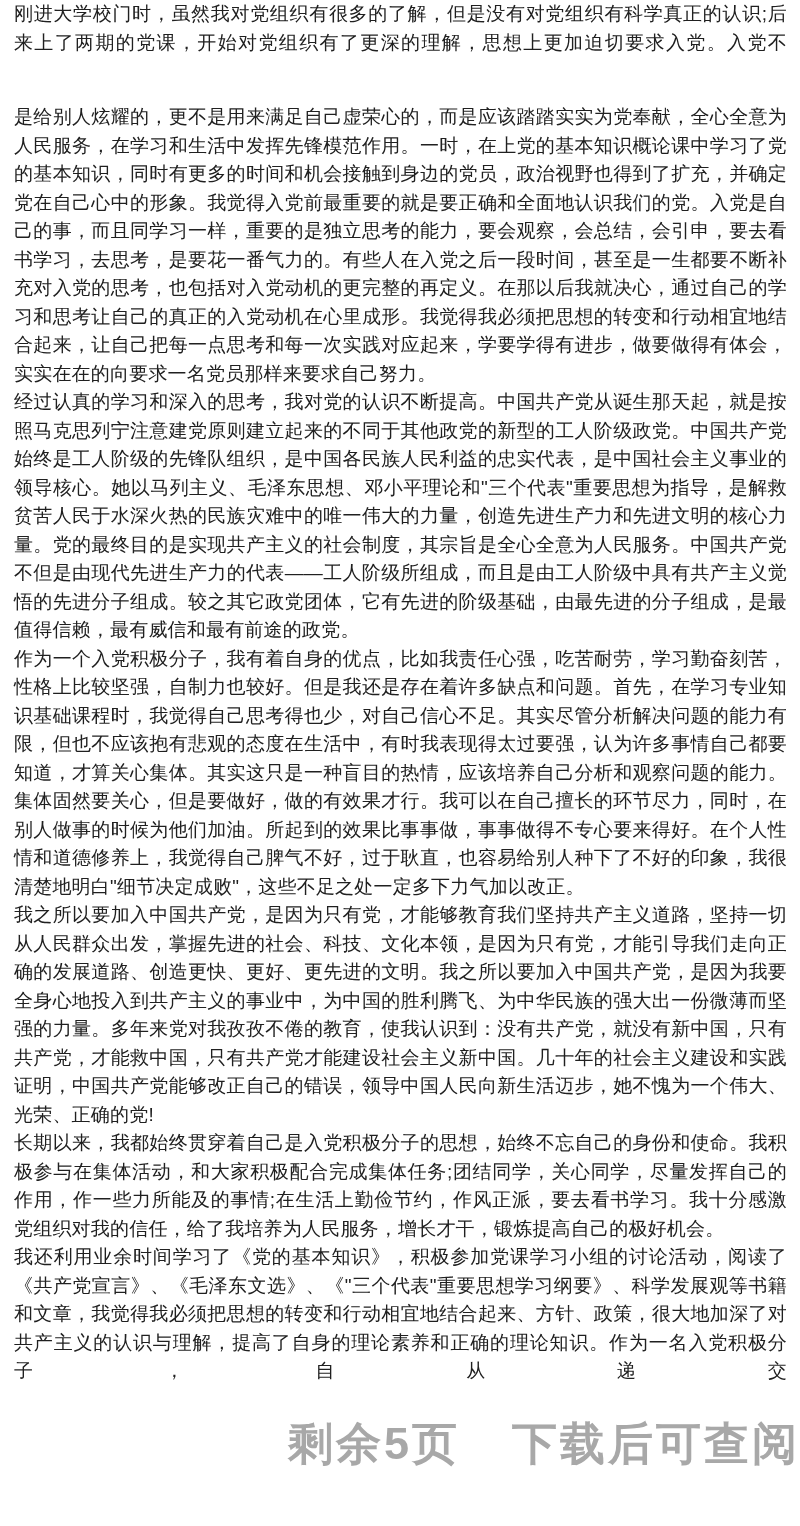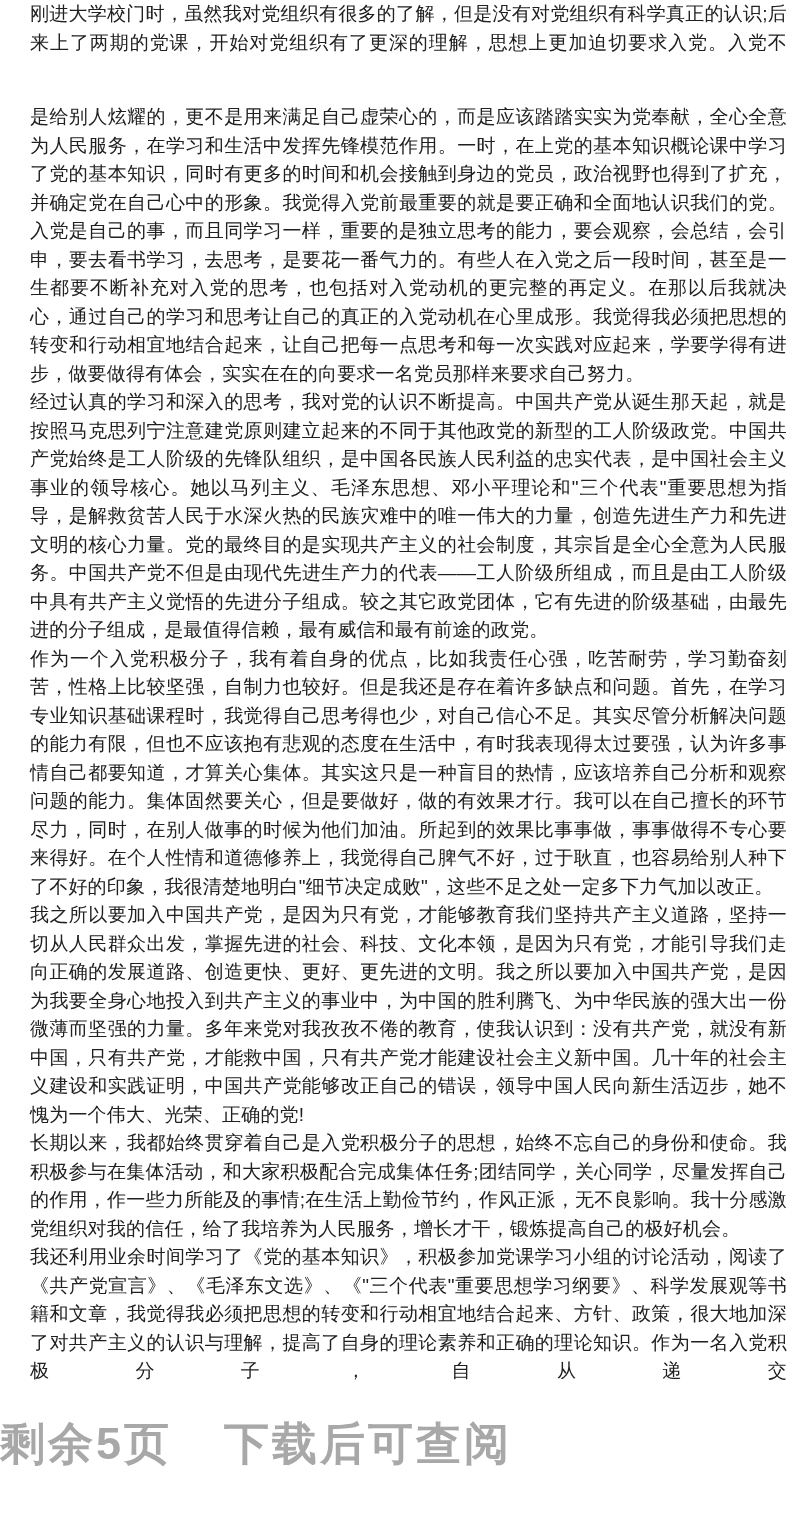--- a/index.html
+++ b/index.html
@@ -14,21 +14,21 @@
     margin: 0 auto;
     background: #ffffff;
     overflow: hidden;
     font-family: "Liberation Sans", "DejaVu Sans", sans-serif;
   }
   .doc-body {
     position: absolute;
     top: 0;
     left: 0;
     right: 0;
-    padding: 0 13px 0 30px;
+    padding: 0 13px 0 14px;
     color: #202020;
     font-size: 19px;
     line-height: 28.5px;
     text-align: justify;
     text-justify: inter-ideograph;
     letter-spacing: 0.2px;
   }
   .doc-body p {
     margin: 0;
     padding: 0;
@@ -40,21 +40,21 @@
     text-align-last: justify;
   }
   .page-gap {
     height: 46px; 
   }
   .preview-footer {
     position: absolute;
     top: 1414px;
     left: 0;
     right: 0;
-    text-align: left;
+    text-align: right;
     font-weight: bold;
     font-size: 45px;
     line-height: 60px;
     color: #a8a8a8;
     letter-spacing: 3px;
     white-space: nowrap;
   }
   .preview-footer .seg-left {
     margin-right: 52px;
   }
@@ -71,21 +71,21 @@
     <div class="page-gap"></div>
 
     <p>是给别人炫耀的，更不是用来满足自己虚荣心的，而是应该踏踏实实为党奉献，全心全意为人民服务，在学习和生活中发挥先锋模范作用。一时，在上党的基本知识概论课中学习了党的基本知识，同时有更多的时间和机会接触到身边的党员，政治视野也得到了扩充，并确定党在自己心中的形象。我觉得入党前最重要的就是要正确和全面地认识我们的党。入党是自己的事，而且同学习一样，重要的是独立思考的能力，要会观察，会总结，会引申，要去看书学习，去思考，是要花一番气力的。有些人在入党之后一段时间，甚至是一生都要不断补充对入党的思考，也包括对入党动机的更完整的再定义。在那以后我就决心，通过自己的学习和思考让自己的真正的入党动机在心里成形。我觉得我必须把思想的转变和行动相宜地结合起来，让自己把每一点思考和每一次实践对应起来，学要学得有进步，做要做得有体会，实实在在的向要求一名党员那样来要求自己努力。</p>
 
     <p>经过认真的学习和深入的思考，我对党的认识不断提高。中国共产党从诞生那天起，就是按照马克思列宁注意建党原则建立起来的不同于其他政党的新型的工人阶级政党。中国共产党始终是工人阶级的先锋队组织，是中国各民族人民利益的忠实代表，是中国社会主义事业的领导核心。她以马列主义、毛泽东思想、邓小平理论和"三个代表"重要思想为指导，是解救贫苦人民于水深火热的民族灾难中的唯一伟大的力量，创造先进生产力和先进文明的核心力量。党的最终目的是实现共产主义的社会制度，其宗旨是全心全意为人民服务。中国共产党不但是由现代先进生产力的代表——工人阶级所组成，而且是由工人阶级中具有共产主义觉悟的先进分子组成。较之其它政党团体，它有先进的阶级基础，由最先进的分子组成，是最值得信赖，最有威信和最有前途的政党。</p>
 
     <p>作为一个入党积极分子，我有着自身的优点，比如我责任心强，吃苦耐劳，学习勤奋刻苦，性格上比较坚强，自制力也较好。但是我还是存在着许多缺点和问题。首先，在学习专业知识基础课程时，我觉得自己思考得也少，对自己信心不足。其实尽管分析解决问题的能力有限，但也不应该抱有悲观的态度在生活中，有时我表现得太过要强，认为许多事情自己都要知道，才算关心集体。其实这只是一种盲目的热情，应该培养自己分析和观察问题的能力。集体固然要关心，但是要做好，做的有效果才行。我可以在自己擅长的环节尽力，同时，在别人做事的时候为他们加油。所起到的效果比事事做，事事做得不专心要来得好。在个人性情和道德修养上，我觉得自己脾气不好，过于耿直，也容易给别人种下了不好的印象，我很清楚地明白"细节决定成败"，这些不足之处一定多下力气加以改正。</p>
 
     <p>我之所以要加入中国共产党，是因为只有党，才能够教育我们坚持共产主义道路，坚持一切从人民群众出发，掌握先进的社会、科技、文化本领，是因为只有党，才能引导我们走向正确的发展道路、创造更快、更好、更先进的文明。我之所以要加入中国共产党，是因为我要全身心地投入到共产主义的事业中，为中国的胜利腾飞、为中华民族的强大出一份微薄而坚强的力量。多年来党对我孜孜不倦的教育，使我认识到：没有共产党，就没有新中国，只有共产党，才能救中国，只有共产党才能建设社会主义新中国。几十年的社会主义建设和实践证明，中国共产党能够改正自己的错误，领导中国人民向新生活迈步，她不愧为一个伟大、光荣、正确的党!</p>
 
-    <p>长期以来，我都始终贯穿着自己是入党积极分子的思想，始终不忘自己的身份和使命。我积极参与在集体活动，和大家积极配合完成集体任务;团结同学，关心同学，尽量发挥自己的作用，作一些力所能及的事情;在生活上勤俭节约，作风正派，无不良影响。我十分感激党组织对我的信任，给了我培养为人民服务，增长才干，锻炼提高自己的极好机会。</p>
+    <p>长期以来，我都始终贯穿着自己是入党积极分子的思想，始终不忘自己的身份和使命。我积极参与在集体活动，和大家积极配合完成集体任务;团结同学，关心同学，尽量发挥自己的作用，作一些力所能及的事情;在生活上勤俭节约，作风正派，要去看书学习。我十分感激党组织对我的信任，给了我培养为人民服务，增长才干，锻炼提高自己的极好机会。</p>
 
     <p class="force-just">我还利用业余时间学习了《党的基本知识》，积极参加党课学习小组的讨论活动，阅读了《共产党宣言》、《毛泽东文选》、《"三个代表"重要思想学习纲要》、科学发展观等书籍和文章，我觉得我必须把思想的转变和行动相宜地结合起来、方针、政策，很大地加深了对共产主义的认识与理解，提高了自身的理论素养和正确的理论知识。作为一名入党积极分子，自从递交</p>
 
   </div>
 
   <div class="preview-footer">
     <span class="seg-left">剩余5页</span><span>下载后可查阅</span>
   </div>
 
 </div>

